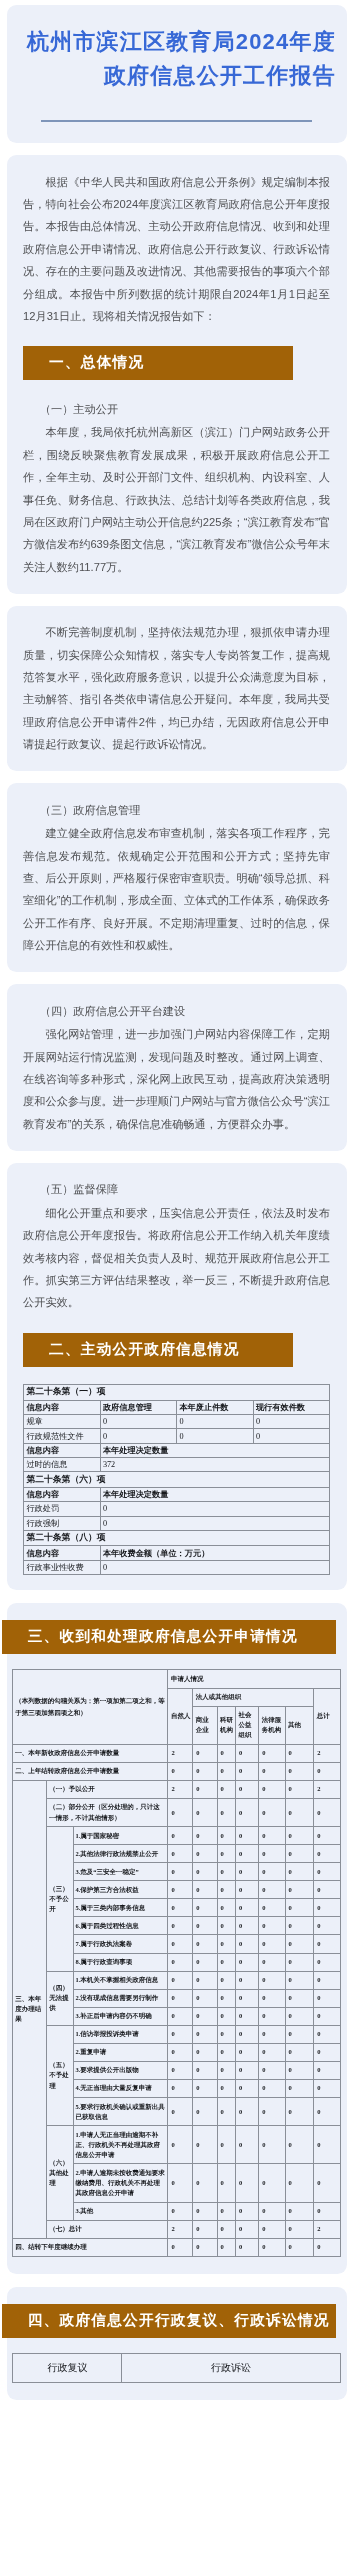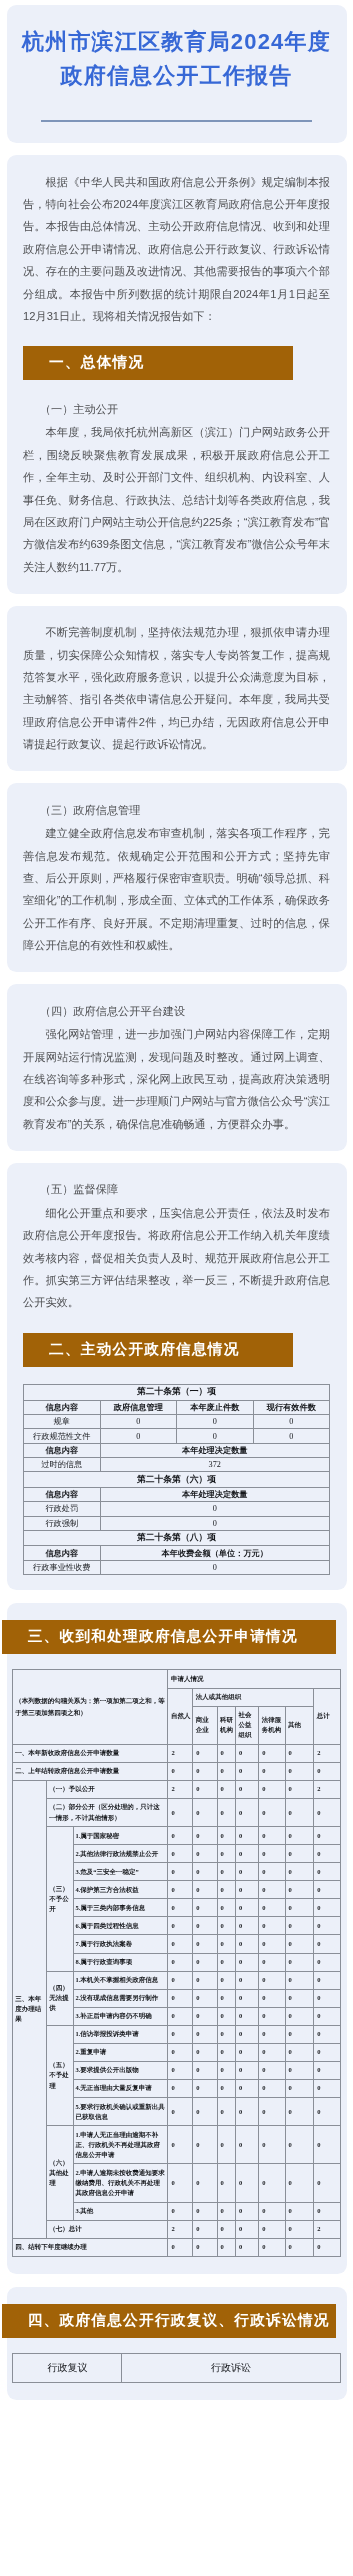--- a/index.html
+++ b/index.html
@@ -11,21 +11,21 @@
   }
   .page { padding-top:5.3px; }
   .card {
     background:#ecf0f9; border-radius:9.4px;
     margin:0 6.5px 12.4px 6.5px; padding:15.3px 16.5px;
   }
   
   .title-card { padding:20px 10.6px 17.7px; }
   .report-title {
     color:#3768d6; font-size:22px; font-weight:bold;
-    line-height:1.55; text-align:center; letter-spacing:1.2px;
+    line-height:1.55; text-align:right; letter-spacing:1.2px;
   }
   .title-divider { height:1.2px; background:#7e95b9; margin:27px 23.6px 3.5px; }
   
   .body-text {
     font-size:11.2px; line-height:22.4px; text-align:justify;
     text-indent:2em; color:#4f5053;
   }
   .sub-heading {
     font-size:11.2px; line-height:22.4px; color:#4f5053;
     text-indent:1.5em; margin-bottom:1.2px;
@@ -38,21 +38,21 @@
     padding:7px 4.7px 7.7px 26px;
   }
   .banner-inset { margin:19px 37px 17.7px 0; }
   .banner-wide { margin:2.4px 4.7px 15.3px -10.6px; }
   
   table { border-collapse:collapse; width:100%; table-layout:fixed; background:transparent; }
   td { border:0.6px solid #8a8f98; vertical-align:middle; word-break:break-all; }
   .card-table { padding:15.3px 5.9px 17.7px; }
   
   .t1 { border:1.8px solid #41597e; font-family:"Liberation Serif","DejaVu Serif",serif; color:#16181c; }
-  .t1 td { height:14px; text-align:center; font-size:8.2px; padding:1.2px 2.4px; }
+  .t1 td { height:14px; font-size:8.2px; padding:1.2px 2.4px; }
   .t1 .t1-title { font-size:8.8px; font-weight:bold; }
   .t1 .t1-head { font-weight:bold; }
   
   .t2 { border:1.2px solid #4a4f58; font-family:"Liberation Serif","DejaVu Serif",serif; color:#16181c; }
   .t2 td { font-size:6.5px; font-weight:bold; padding:3.5px 1.8px; line-height:1.55; }
   .t2 .t2-h { text-align:left; padding-left:2.4px; }
   .t2 .t2-note { text-align:left; line-height:1.8; }
   .t2 .t2-v { text-align:left; padding-left:2.9px; }
   .t2 .t2-label { text-align:left; }
   .t2 .t2-group, .t2 .t2-subgroup { text-align:left; }

